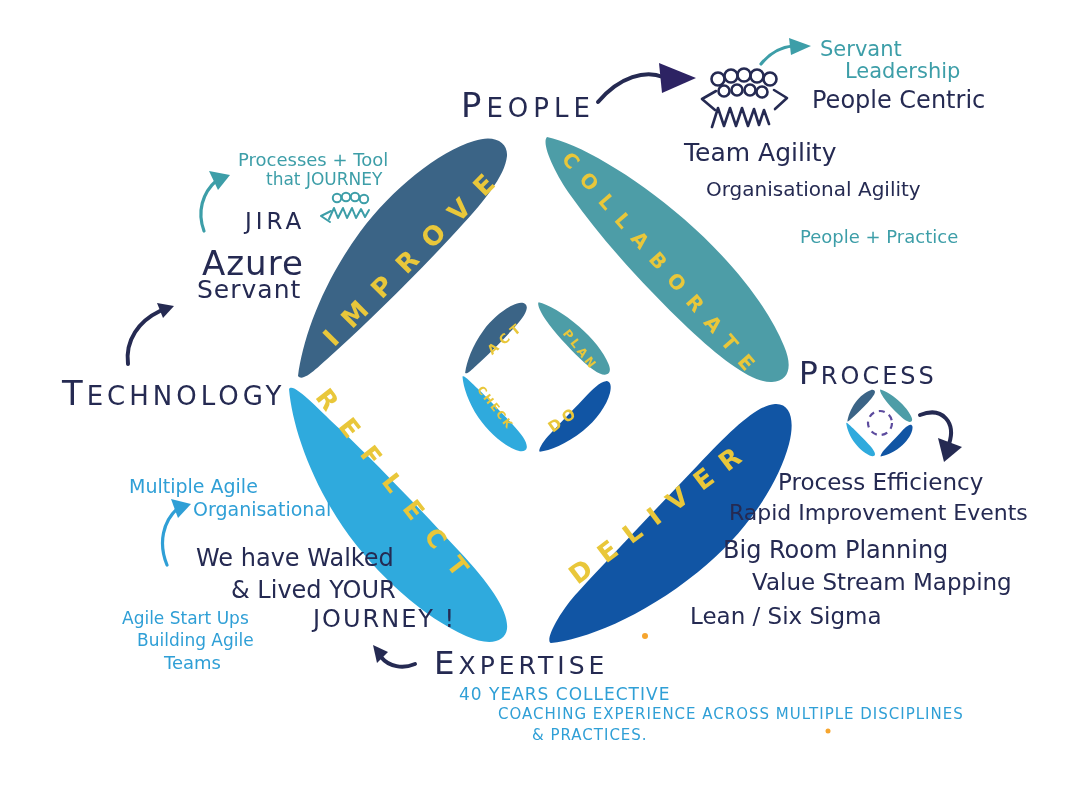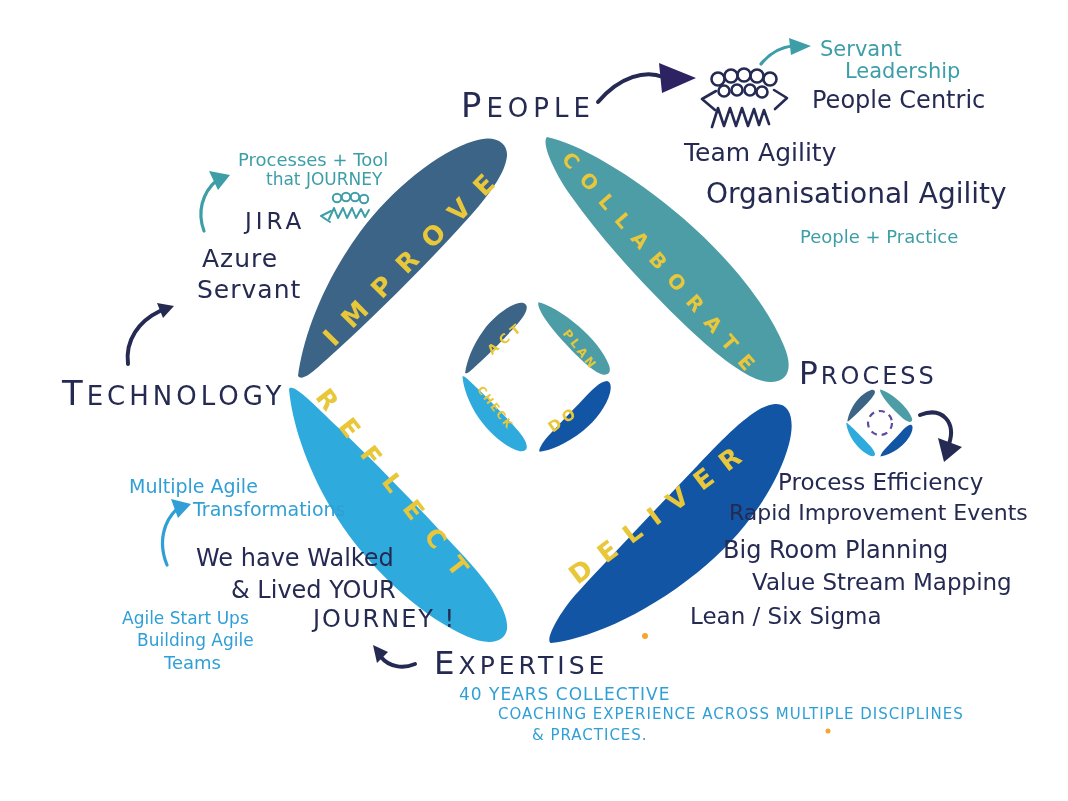--- a/index.html
+++ b/index.html
@@ -22,28 +22,28 @@
   #pe-heading{left:461px;top:88px;font-size:26px;letter-spacing:5px;}
   #te-heading{left:62px;top:376px;font-size:26px;letter-spacing:4px;}
   #pr-heading{left:799px;top:357px;font-size:24px;letter-spacing:3px;}
   #ex-heading{left:434px;top:646px;font-size:25px;letter-spacing:4px;}
 
   
   #pe-servant1{left:820px;top:38px;font-size:21px;}
   #pe-servant2{left:845px;top:60px;font-size:21px;}
   #pe-centric{left:812px;top:88px;font-size:24px;}
   #pe-team{left:684px;top:140px;font-size:25px;}
-  #pe-org{left:706px;top:179px;font-size:28px;}
+  #pe-org{left:706px;top:179px;font-size:20px;}
   #pe-practice{left:800px;top:228px;font-size:18px;}
 
   
   #te-tool1{left:238px;top:151px;font-size:18px;}
   #te-tool2{left:266px;top:171px;font-size:17px;}
   #te-jira{left:245px;top:209px;font-size:23px;letter-spacing:4px;}
-  #te-azure{left:202px;top:246px;font-size:25px;letter-spacing:1px;}
+  #te-azure{left:202px;top:246px;font-size:34px;letter-spacing:1px;}
   #te-devops{left:197px;top:277px;font-size:25px;letter-spacing:1px;}
 
   
   #pr-i0{left:778px;top:470px;font-size:23px;}
   #pr-i1{left:729px;top:501px;font-size:22px;}
   #pr-i2{left:723px;top:538px;font-size:24px;}
   #pr-i3{left:752px;top:570px;font-size:23px;}
   #pr-i4{left:690px;top:604px;font-size:23px;}
 
   
@@ -183,21 +183,21 @@
   <div class="t" id="te-devops">Servant</div>
 
   <div class="t fl" id="pr-heading">PROCESS</div>
   <div class="t" id="pr-i0">Process Efficiency</div>
   <div class="t" id="pr-i1">Rapid Improvement Events</div>
   <div class="t" id="pr-i2">Big Room Planning</div>
   <div class="t" id="pr-i3">Value Stream Mapping</div>
   <div class="t" id="pr-i4">Lean / Six Sigma</div>
 
   <div class="t lb" id="re-m1">Multiple Agile</div>
-  <div class="t lb" id="re-m2">Transformations</div>
+  <div class="t lb" id="re-m2">Organisational</div>
   <div class="t" id="re-w1">We have Walked</div>
   <div class="t" id="re-w2">&amp; Lived YOUR</div>
   <div class="t" id="re-w3">JOURNEY !</div>
   <div class="t lb" id="re-s1">Agile Start Ups</div>
   <div class="t lb" id="re-s2">Building Agile</div>
   <div class="t lb" id="re-s3">Teams</div>
 
   <div class="t fl" id="ex-heading">EXPERTISE</div>
   <div class="t lb" id="ex-l1">40 YEARS COLLECTIVE</div>
   <div class="t lb" id="ex-l2">COACHING EXPERIENCE ACROSS MULTIPLE DISCIPLINES</div>

